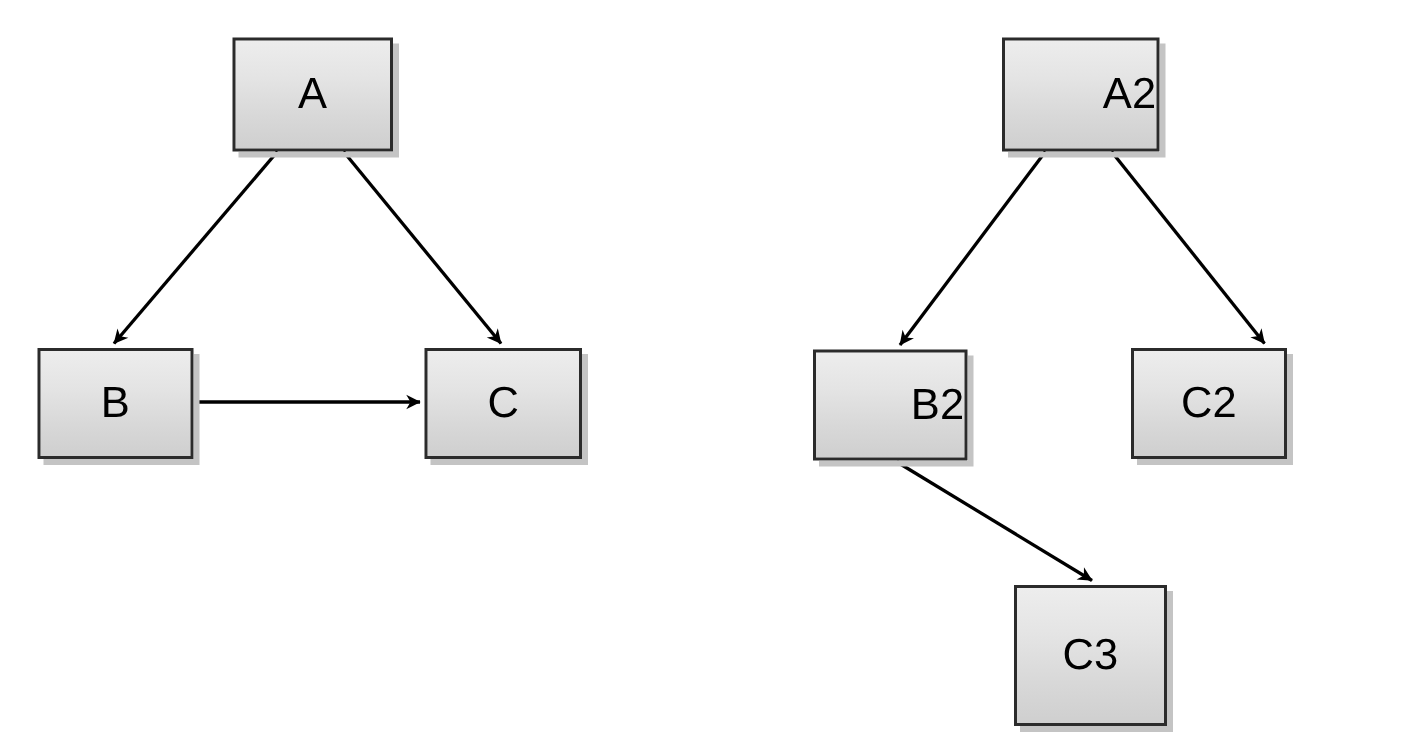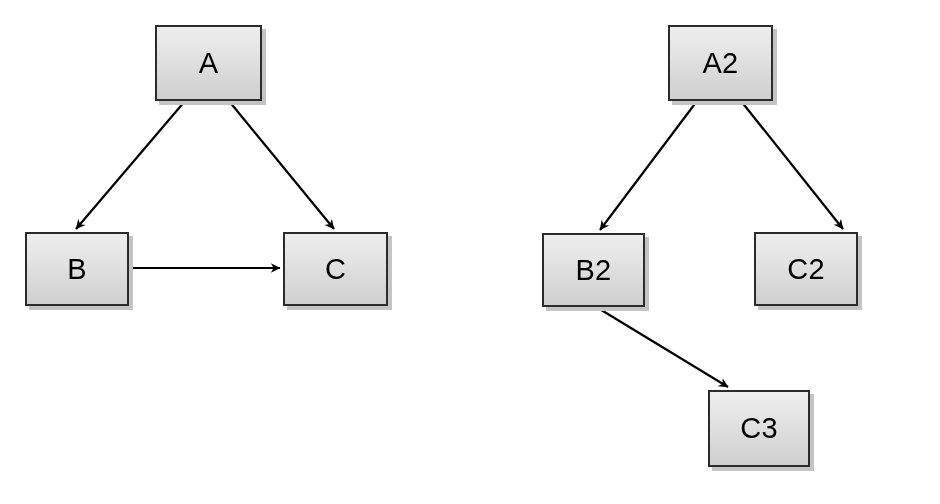--- a/index.html
+++ b/index.html
@@ -81,28 +81,28 @@
           <span class="node-label" style="color: rgb(0, 0, 0);">A</span>
         </div>
         <div class="node" style="left: 25px; top: 232px; width: 104px; height: 74px; border-color: rgb(43, 43, 43); box-shadow: rgb(196, 196, 196) 4px 4px 0px 0px;">
           <span class="node-label" style="color: rgb(0, 0, 0);">B</span>
         </div>
         <div class="node" style="left: 283px; top: 232px; width: 105px; height: 74px; border-color: rgb(43, 43, 43); box-shadow: rgb(196, 196, 196) 4px 4px 0px 0px;">
           <span class="node-label" style="color: rgb(0, 0, 0);">C</span>
         </div>
       </div>
       <div>
-        <div class="node" style="left: 668px; top: 25px; width: 105px; height: 76px; border-color: rgb(43, 43, 43); box-shadow: rgb(196, 196, 196) 4px 4px 0px 0px;">
+        <div class="node" style="left: 668px; top: 25px; width: 105px; height: 76px; border-color: rgb(43, 43, 43); box-shadow: rgb(196, 196, 196) 4px 4px 0px 0px; justify-content: flex-end;">
           <span class="node-label" style="color: rgb(0, 0, 0);">A2</span>
         </div>
-        <div class="node" style="left: 542px; top: 233px; width: 103px; height: 74px; border-color: rgb(43, 43, 43); box-shadow: rgb(196, 196, 196) 4px 4px 0px 0px;">
+        <div class="node" style="left: 542px; top: 233px; width: 103px; height: 74px; border-color: rgb(43, 43, 43); box-shadow: rgb(196, 196, 196) 4px 4px 0px 0px; justify-content: flex-end;">
           <span class="node-label" style="color: rgb(0, 0, 0);">B2</span>
         </div>
         <div class="node" style="left: 754px; top: 232px; width: 104px; height: 74px; border-color: rgb(43, 43, 43); box-shadow: rgb(196, 196, 196) 4px 4px 0px 0px;">
           <span class="node-label" style="color: rgb(0, 0, 0);">C2</span>
         </div>
-        <div class="node" style="left: 676px; top: 390px; width: 102px; height: 77px; border-color: rgb(43, 43, 43); box-shadow: rgb(196, 196, 196) 4px 4px 0px 0px; margin-left: 32px;">
+        <div class="node" style="left: 676px; top: 390px; width: 102px; height: 94px; border-color: rgb(43, 43, 43); box-shadow: rgb(196, 196, 196) 4px 4px 0px 0px;">
           <span class="node-label" style="color: rgb(0, 0, 0);">C3</span>
         </div>
       </div>
     </div>
 
 </div>
 
 </body></html>

